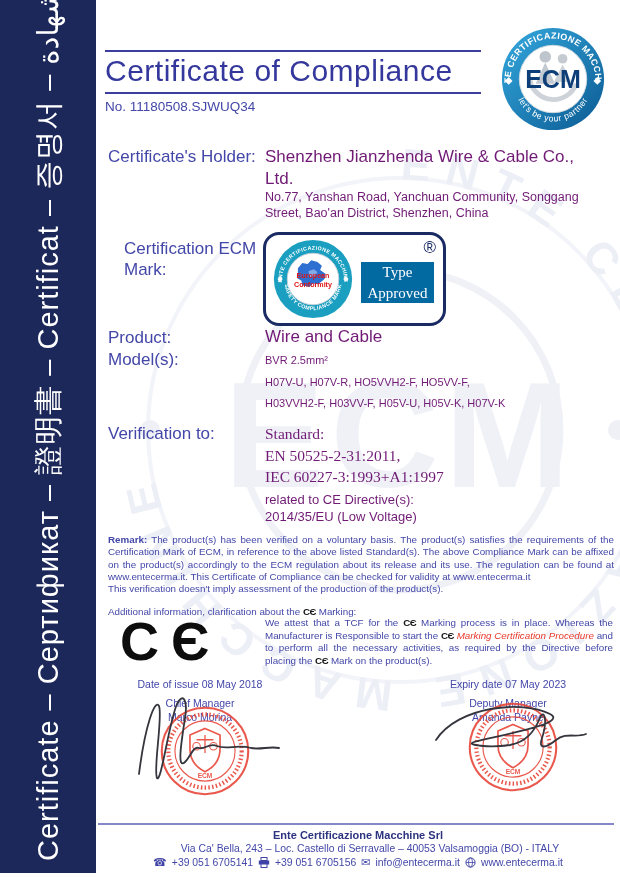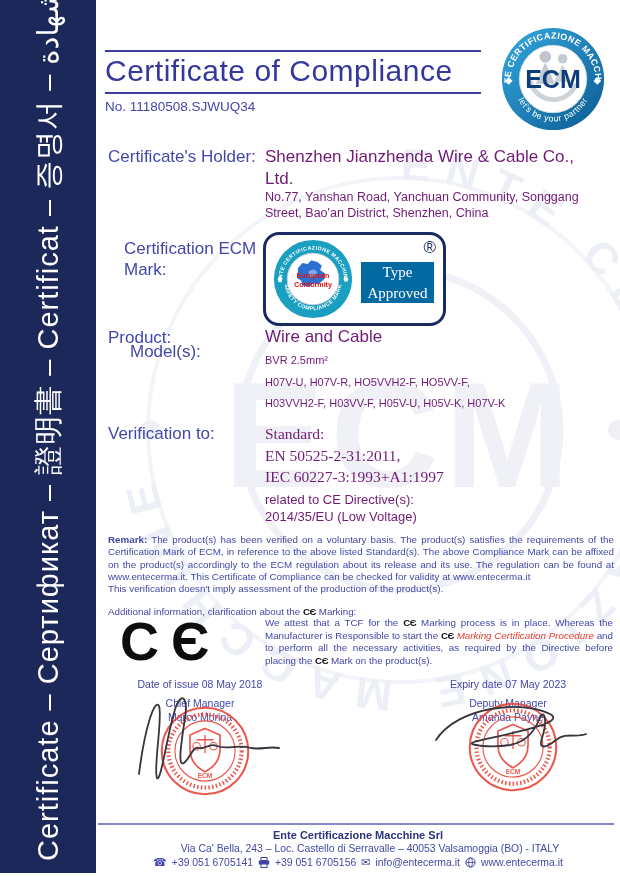--- a/index.html
+++ b/index.html
@@ -37,21 +37,21 @@
   #mark-box{left:263px;top:232px;width:177px;height:88px;border:3px solid #1a2b63;
             border-radius:16px;background:#ffffff;z-index:1;}
   #badge{position:absolute;left:7px;top:4px;}
   #reg{position:absolute;right:7px;top:4px;font-size:17px;color:#1a2b63;line-height:17px;}
   #typeapproved{position:absolute;left:95px;top:27px;width:73px;height:41px;background:#0369a1;
     color:#ffffff;font-size:15px;line-height:1.35;display:flex;align-items:center;
     justify-content:center;text-align:center;font-family:Liberation Serif, serif;}
 
   #product-label{left:108px;top:327px;}
   #product-value{left:265px;top:327px;font-size:17px;}
-  #models-label{left:108px;top:341px;margin-left:22px;}
+  #models-label{left:108px;top:349px;}
   #models-value{left:265px;top:350px;font-size:11px;line-height:21.5px;}
 
   #verif-label{left:108px;top:423px;}
   #verif-value{left:265px;top:423px;font-size:15.5px;line-height:21.5px;font-family:Liberation Serif, serif;}
   #directive{left:265px;top:492px;font-size:13px;line-height:16.5px;}
 
   #remark{left:108px;top:534px;width:506px;font-size:9.8px;line-height:12.3px;
           text-align:justify;color:#4347a8;}
   #remark .b{font-weight:bold;}
 

